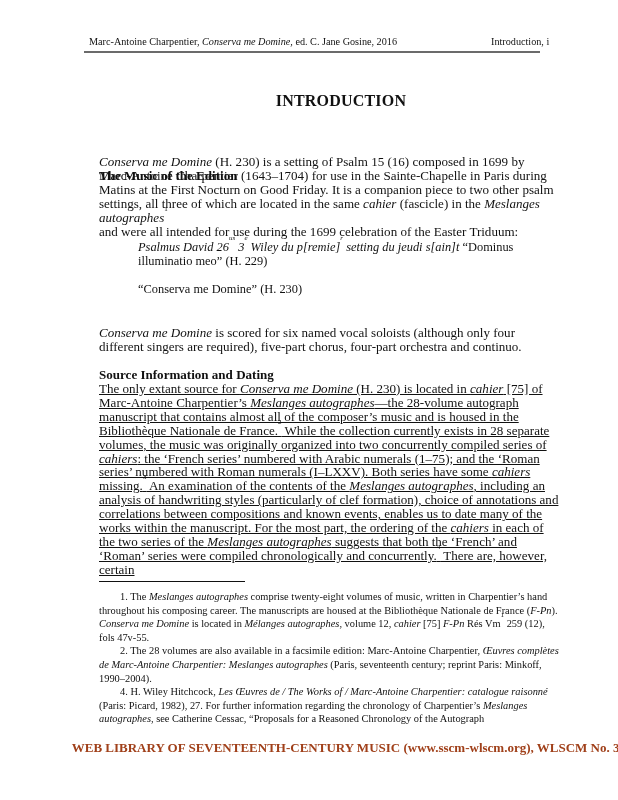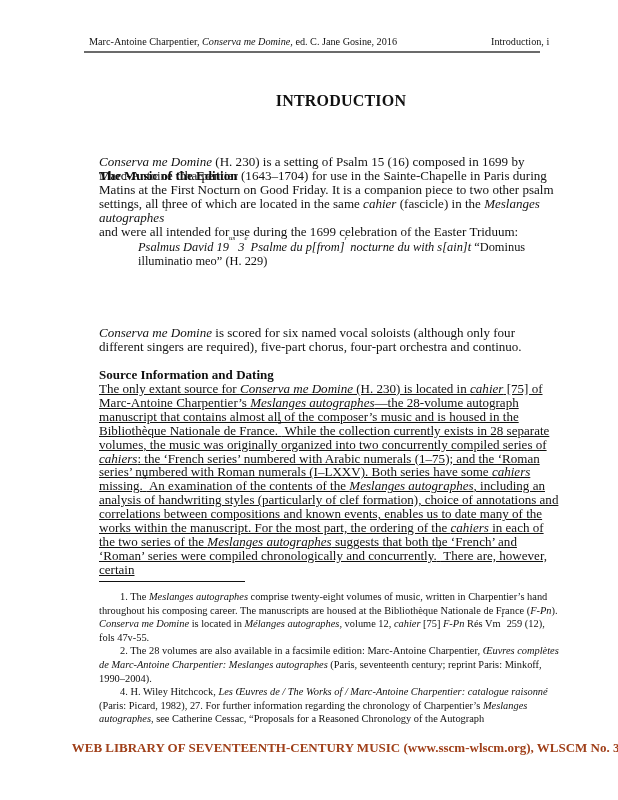--- a/index.html
+++ b/index.html
@@ -39,22 +39,22 @@
   <div class="run-head-right" style="position:absolute;left:483px;top:36px;font-size:10.2px;white-space:nowrap;">Introduction, i</div>
   <div class="head-rule" style="width:456px;left:76px;"></div>
 
   <div class="title">INTRODUCTION</div>
 
   <div class="body-text h2 sec1-head">The Music of the Edition</div>
 
   <div class="body-text sec1-para"><i>Conserva me Domine</i><span> (H. 230) is a setting of Psalm 15 (16) composed in 1699 by Marc-Antoine Charpentier (1643–1704) for use in the Sainte-Chapelle in Paris during Matins at the First Nocturn on Good Friday. It is a companion piece to two other psalm settings, all three of which are located in the same </span><i>cahier</i><span> (fascicle) in the </span><i>Meslanges autographes</i><sup>1</sup><br><span> and were all intended for use during the 1699 celebration of the Easter Triduum:</span></div>
 
   <div class="psalm-list">
-    <div><i><span>Psalmus David 19</span><sup>us</sup><span> 3</span><sup>e</sup><span> Psalme du p[from]</span><sup>r</sup><span> nocturne du with s[ain]t</span></i><span> “Dominus illuminatio meo” (H. 229)</span></div>
-    <div><br></div>
+    <div><i><span>Psalmus David 26</span><sup>us</sup><span> 3</span><sup>e</sup><span> Wiley du p[remie]</span><sup>r</sup><span> setting du jeudi s[ain]t</span></i><span> “Dominus illuminatio meo” (H. 229)</span></div>
+    <div><br><span>“Conserva me Domine” (H. 230)</span></div>
   </div>
 
   <div class="body-text sec1-para2"><i>Conserva me Domine</i><span> is scored for six named vocal soloists (although only four different singers are required), five-part chorus, four-part orchestra and continuo.</span></div>
 
   <div class="body-text h2 sec2-head">Source Information and Dating</div>
 
   <div class="body-text sec2-para"><span>The only extant source for </span><i>Conserva me Domine</i><span> (H. 230) is located in </span><i>cahier</i><span> [75] of Marc-Antoine Charpentier’s </span><i>Meslanges autographes</i><span>—the 28-volume autograph manuscript that contains almost all of the composer’s music and is housed in the Bibliothèque Nationale de France.</span><sup>2</sup><span> While the collection currently exists in 28 separate volumes, the music was originally organized into two concurrently compiled series of </span><i>cahiers</i><span>: the ‘French series’ numbered with Arabic numerals (1–75); and the ‘Roman series’ numbered with Roman numerals (I–LXXV). Both series have some </span><i>cahiers</i><span> missing.</span><sup>3</sup><span> An examination of the contents of the </span><i>Meslanges autographes</i><span>, including an analysis of handwriting styles (particularly of clef formation), choice of annotations and correlations between compositions and known events, enables us to date many of the works within the manuscript. For the most part, the ordering of the </span><i>cahiers</i><span> in each of the two series of the </span><i>Meslanges autographes</i><span> suggests that both the ‘French’ and ‘Roman’ series were compiled chronologically and concurrently.</span><sup>4</sup><span> There are, however, certain</span></div>
 
   <div class="fn-rule"></div>
 

